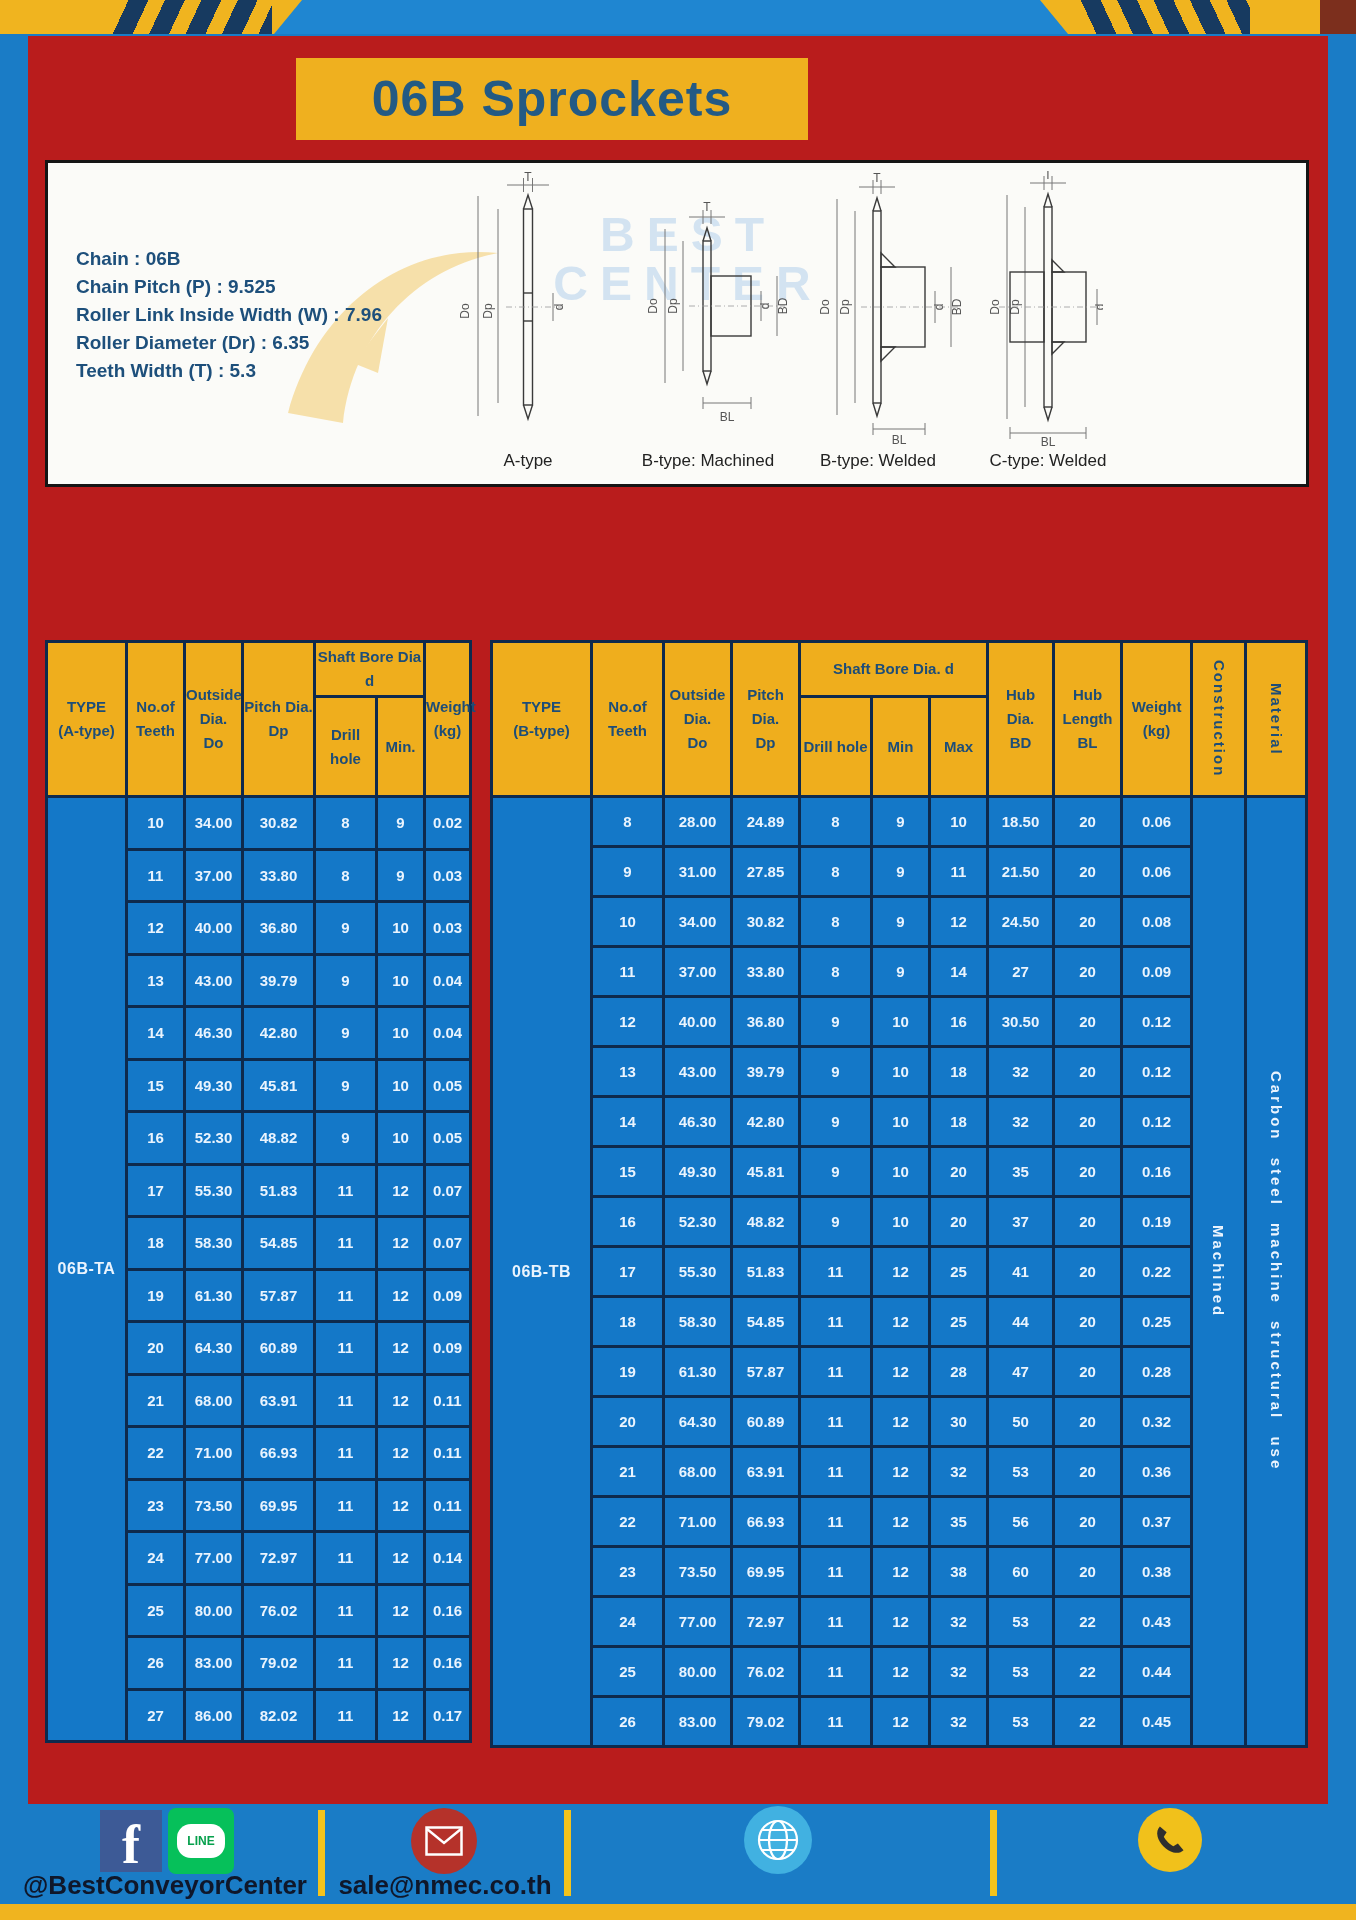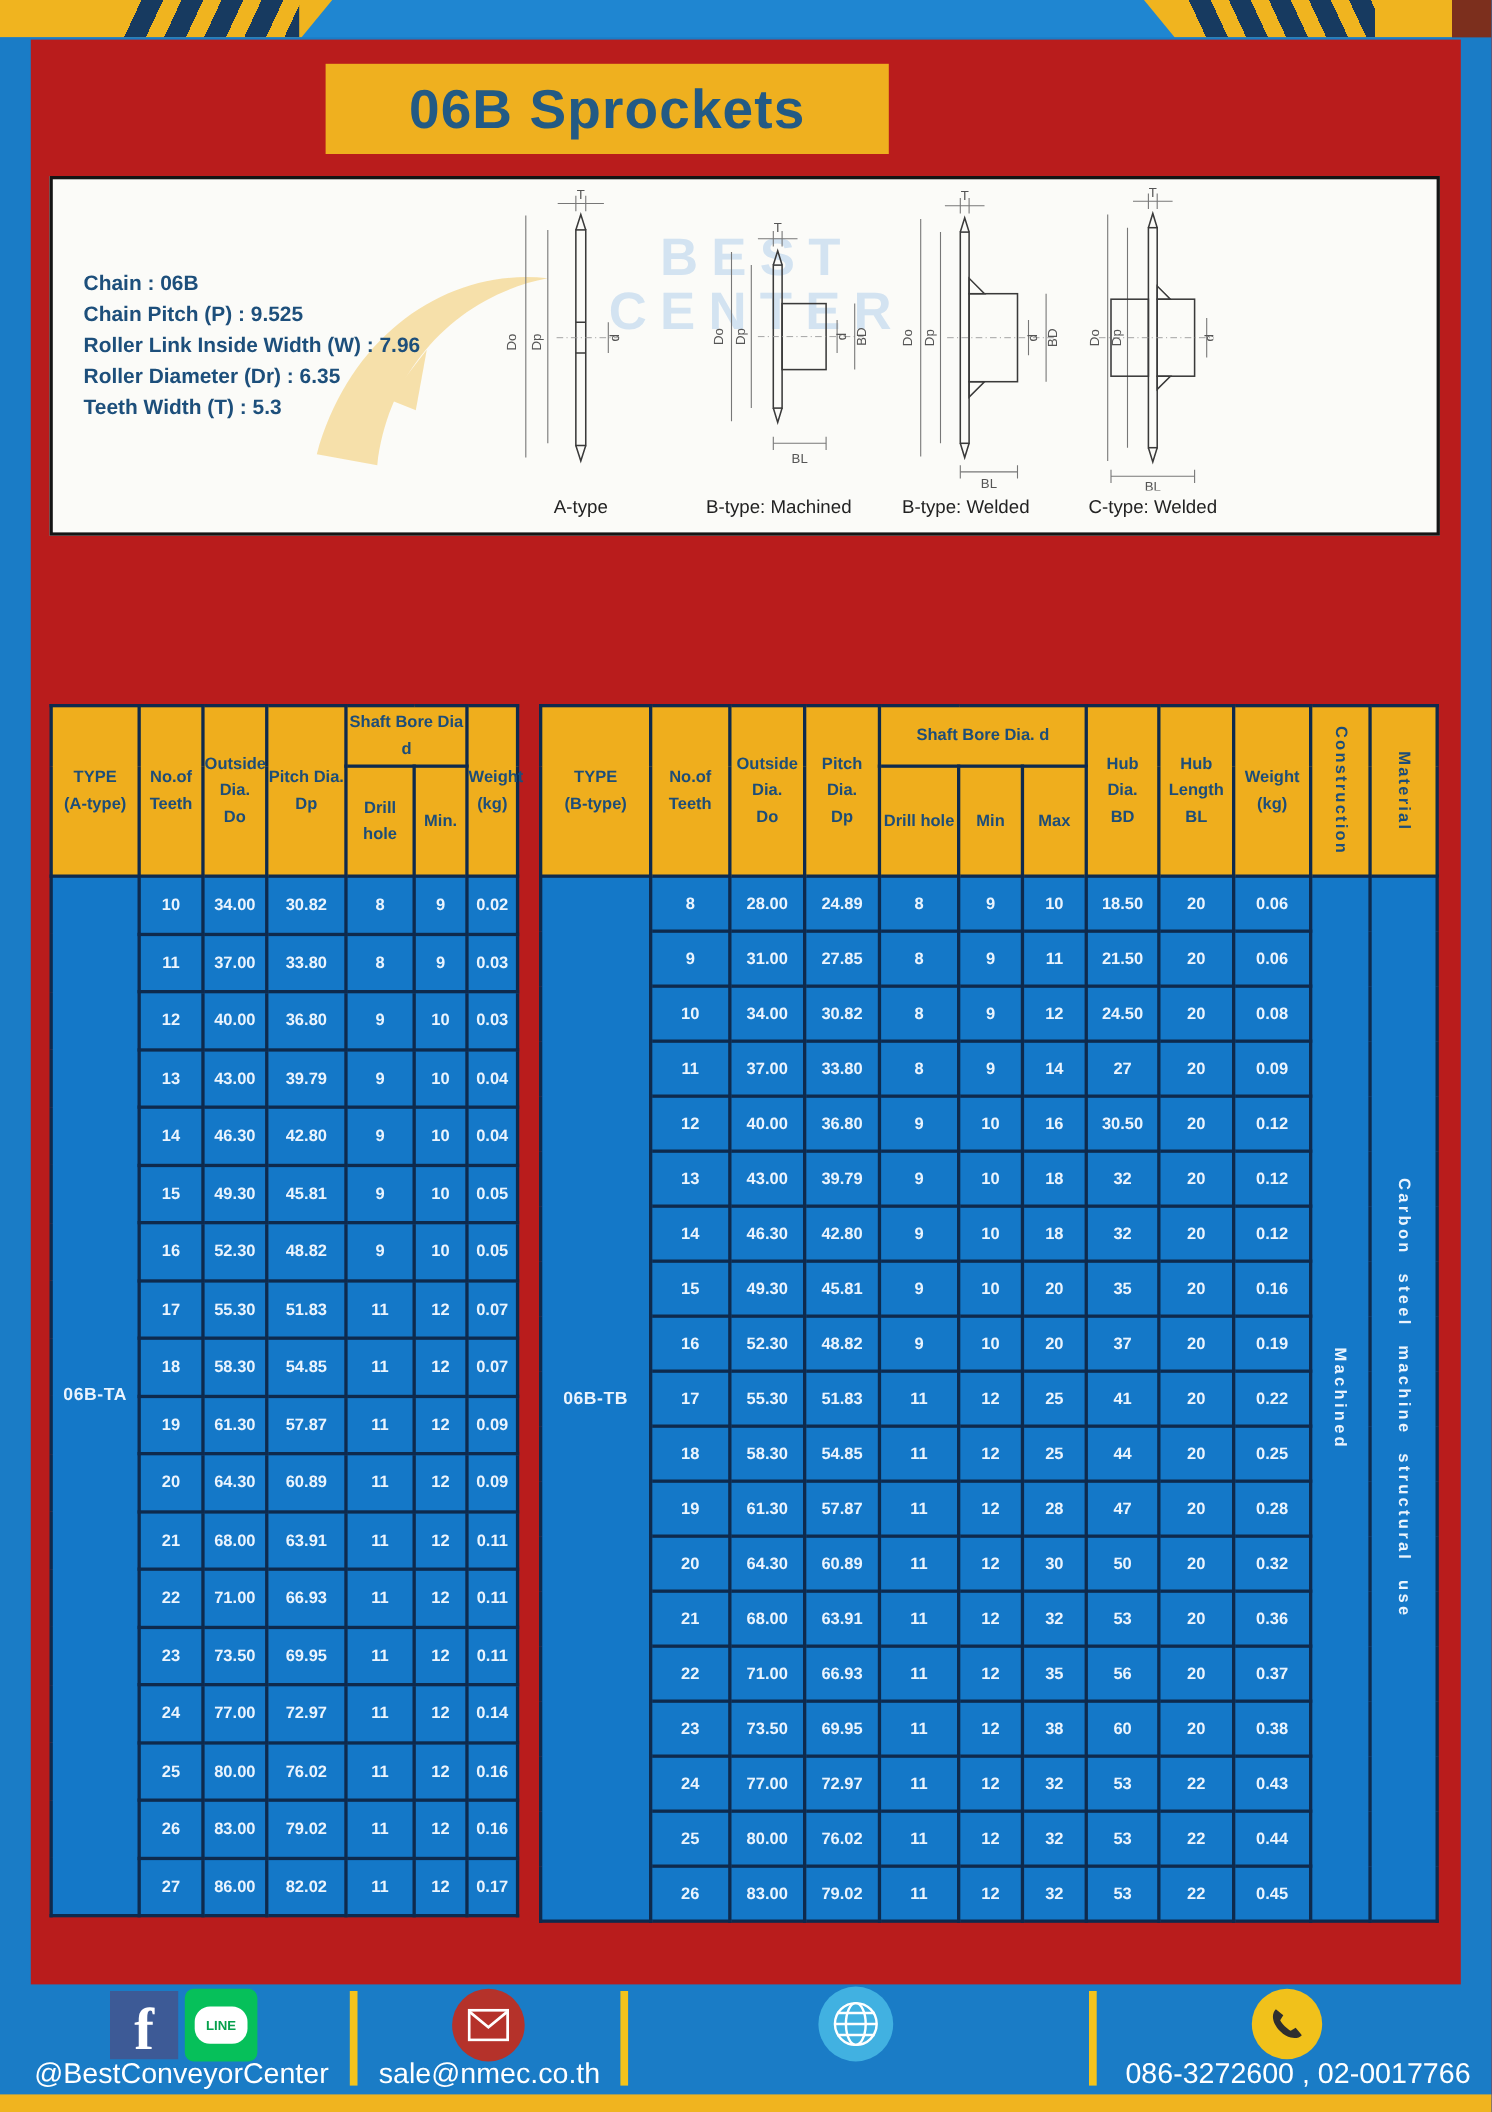--- a/index.html
+++ b/index.html
@@ -58,21 +58,21 @@
   tr.h1{height:55px;} tr.h2{height:100px;}
   .type-cell{font-size:16px;letter-spacing:.5px;}
   .vth{writing-mode:vertical-rl;letter-spacing:2px;padding:6px 0;}
   .vert-cell{writing-mode:vertical-rl;letter-spacing:3px;font-size:15px;}
   .material-cell{word-spacing:9px;}
 
   
   .footer{position:absolute;left:0;top:1804px;width:1356px;height:100px;}
   .sep{position:absolute;top:6px;width:7px;height:86px;background:#f4c31c;}
   .sep1{left:318px}.sep2{left:564px}.sep3{left:990px}
-  .flabel{position:absolute;top:66px;font-size:26px;font-weight:normal;color:#ffffff;text-align:center;}
+  .flabel{position:absolute;top:66px;font-size:26px;font-weight:bold;color:#0f172a;text-align:center;}
   .fl-handle{left:20px;width:290px;}
   .fl-email{left:330px;width:230px;}
   .fl-web{left:585px;width:390px;}
   .fl-phone{left:1008px;width:344px;}
   .fb{position:absolute;left:100px;top:6px;width:62px;height:62px;background:#3d5a96;
       display:flex;align-items:center;justify-content:center;}
   .fb span{color:#fff;font-size:54px;font-weight:bold;font-family:"Liberation Serif",serif;line-height:1;margin-top:8px;}
   .lineicon{position:absolute;left:168px;top:4px;width:66px;height:66px;background:#06c05a;border-radius:8px;
       display:flex;align-items:center;justify-content:center;}
   .linebubble{width:48px;height:34px;background:#fff;border-radius:14px;display:flex;align-items:center;justify-content:center;}
@@ -694,15 +694,14 @@
   <div class="circle phone">
     <svg width="36" height="36" viewBox="0 0 64 64">
         <path d="M14 8 C10 12 8 18 10 26 C13 38 26 51 38 54 C46 56 52 54 56 50 L46 38 L38 43 C32 40 24 32 21 26 L26 18 Z" fill="#2f2f2f" stroke="none"></path>
       </svg>
   </div>
   <div class="sep sep1"></div>
   <div class="sep sep2"></div>
   <div class="sep sep3"></div>
   <div class="flabel fl-handle">@BestConveyorCenter</div>
   <div class="flabel fl-email">sale@nmec.co.th</div>
-  <div class="flabel fl-phone">086-3272600 , 02-0017766</div>
 </div>
 <div class="bottom-strip"></div>
 
 </body></html>

